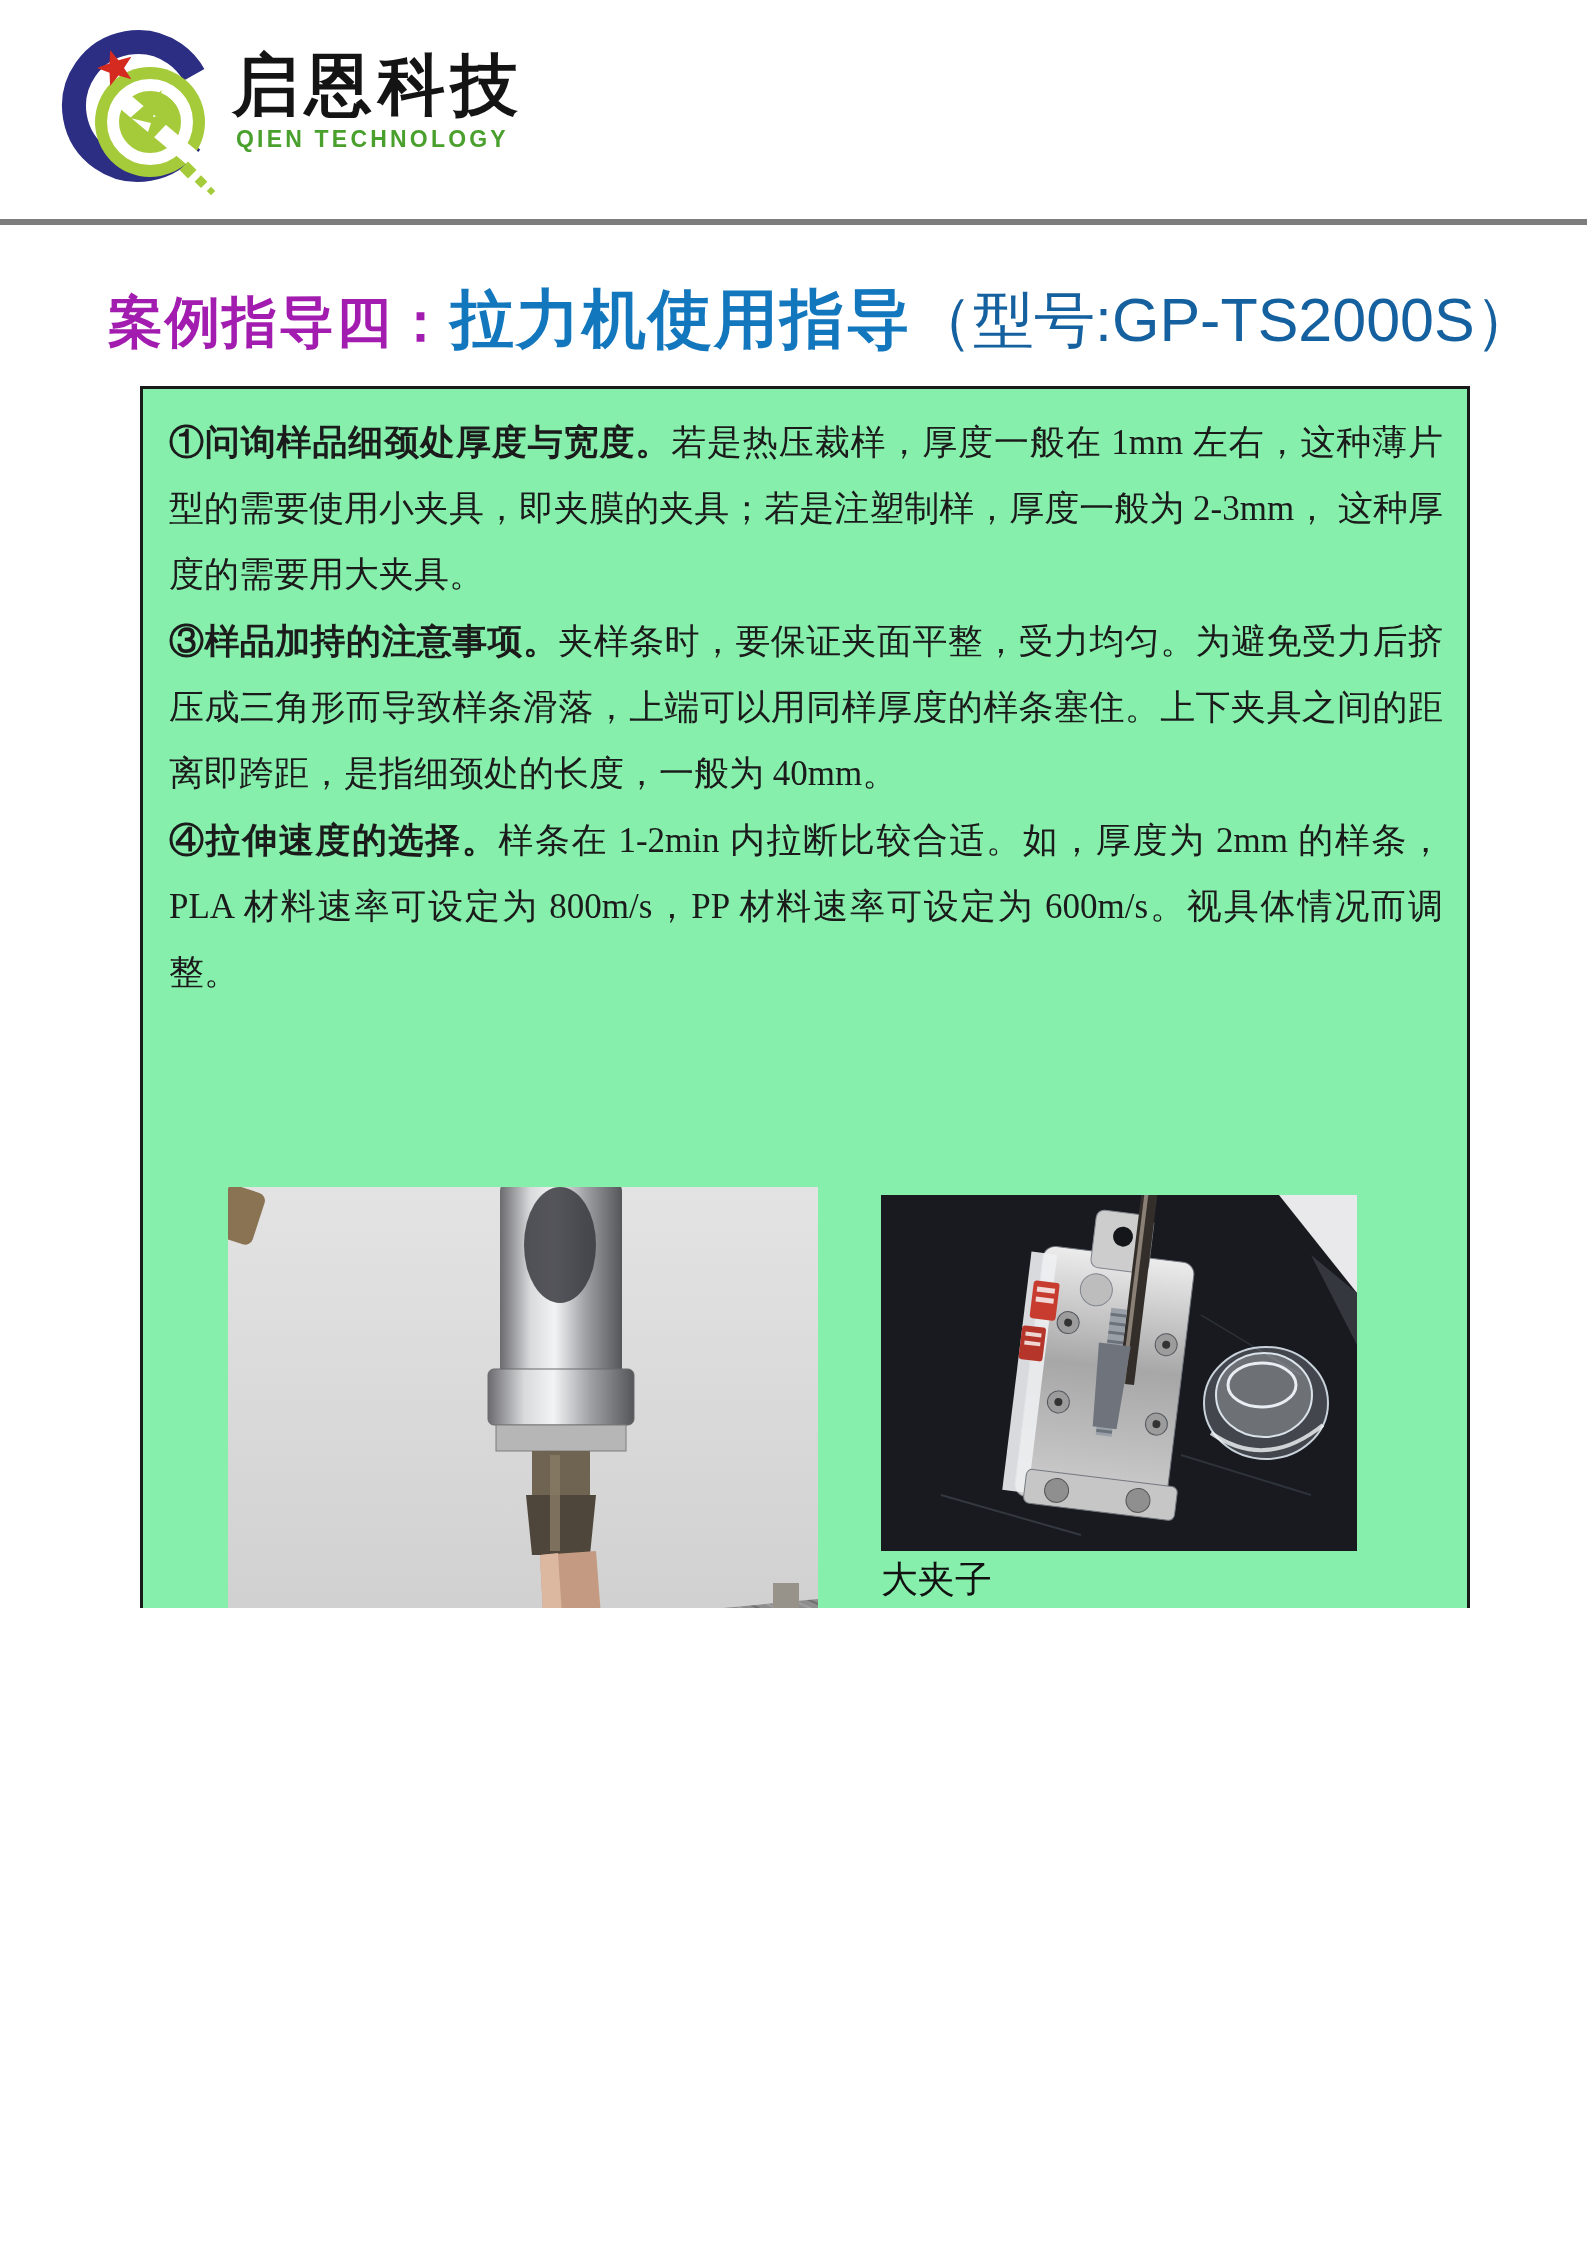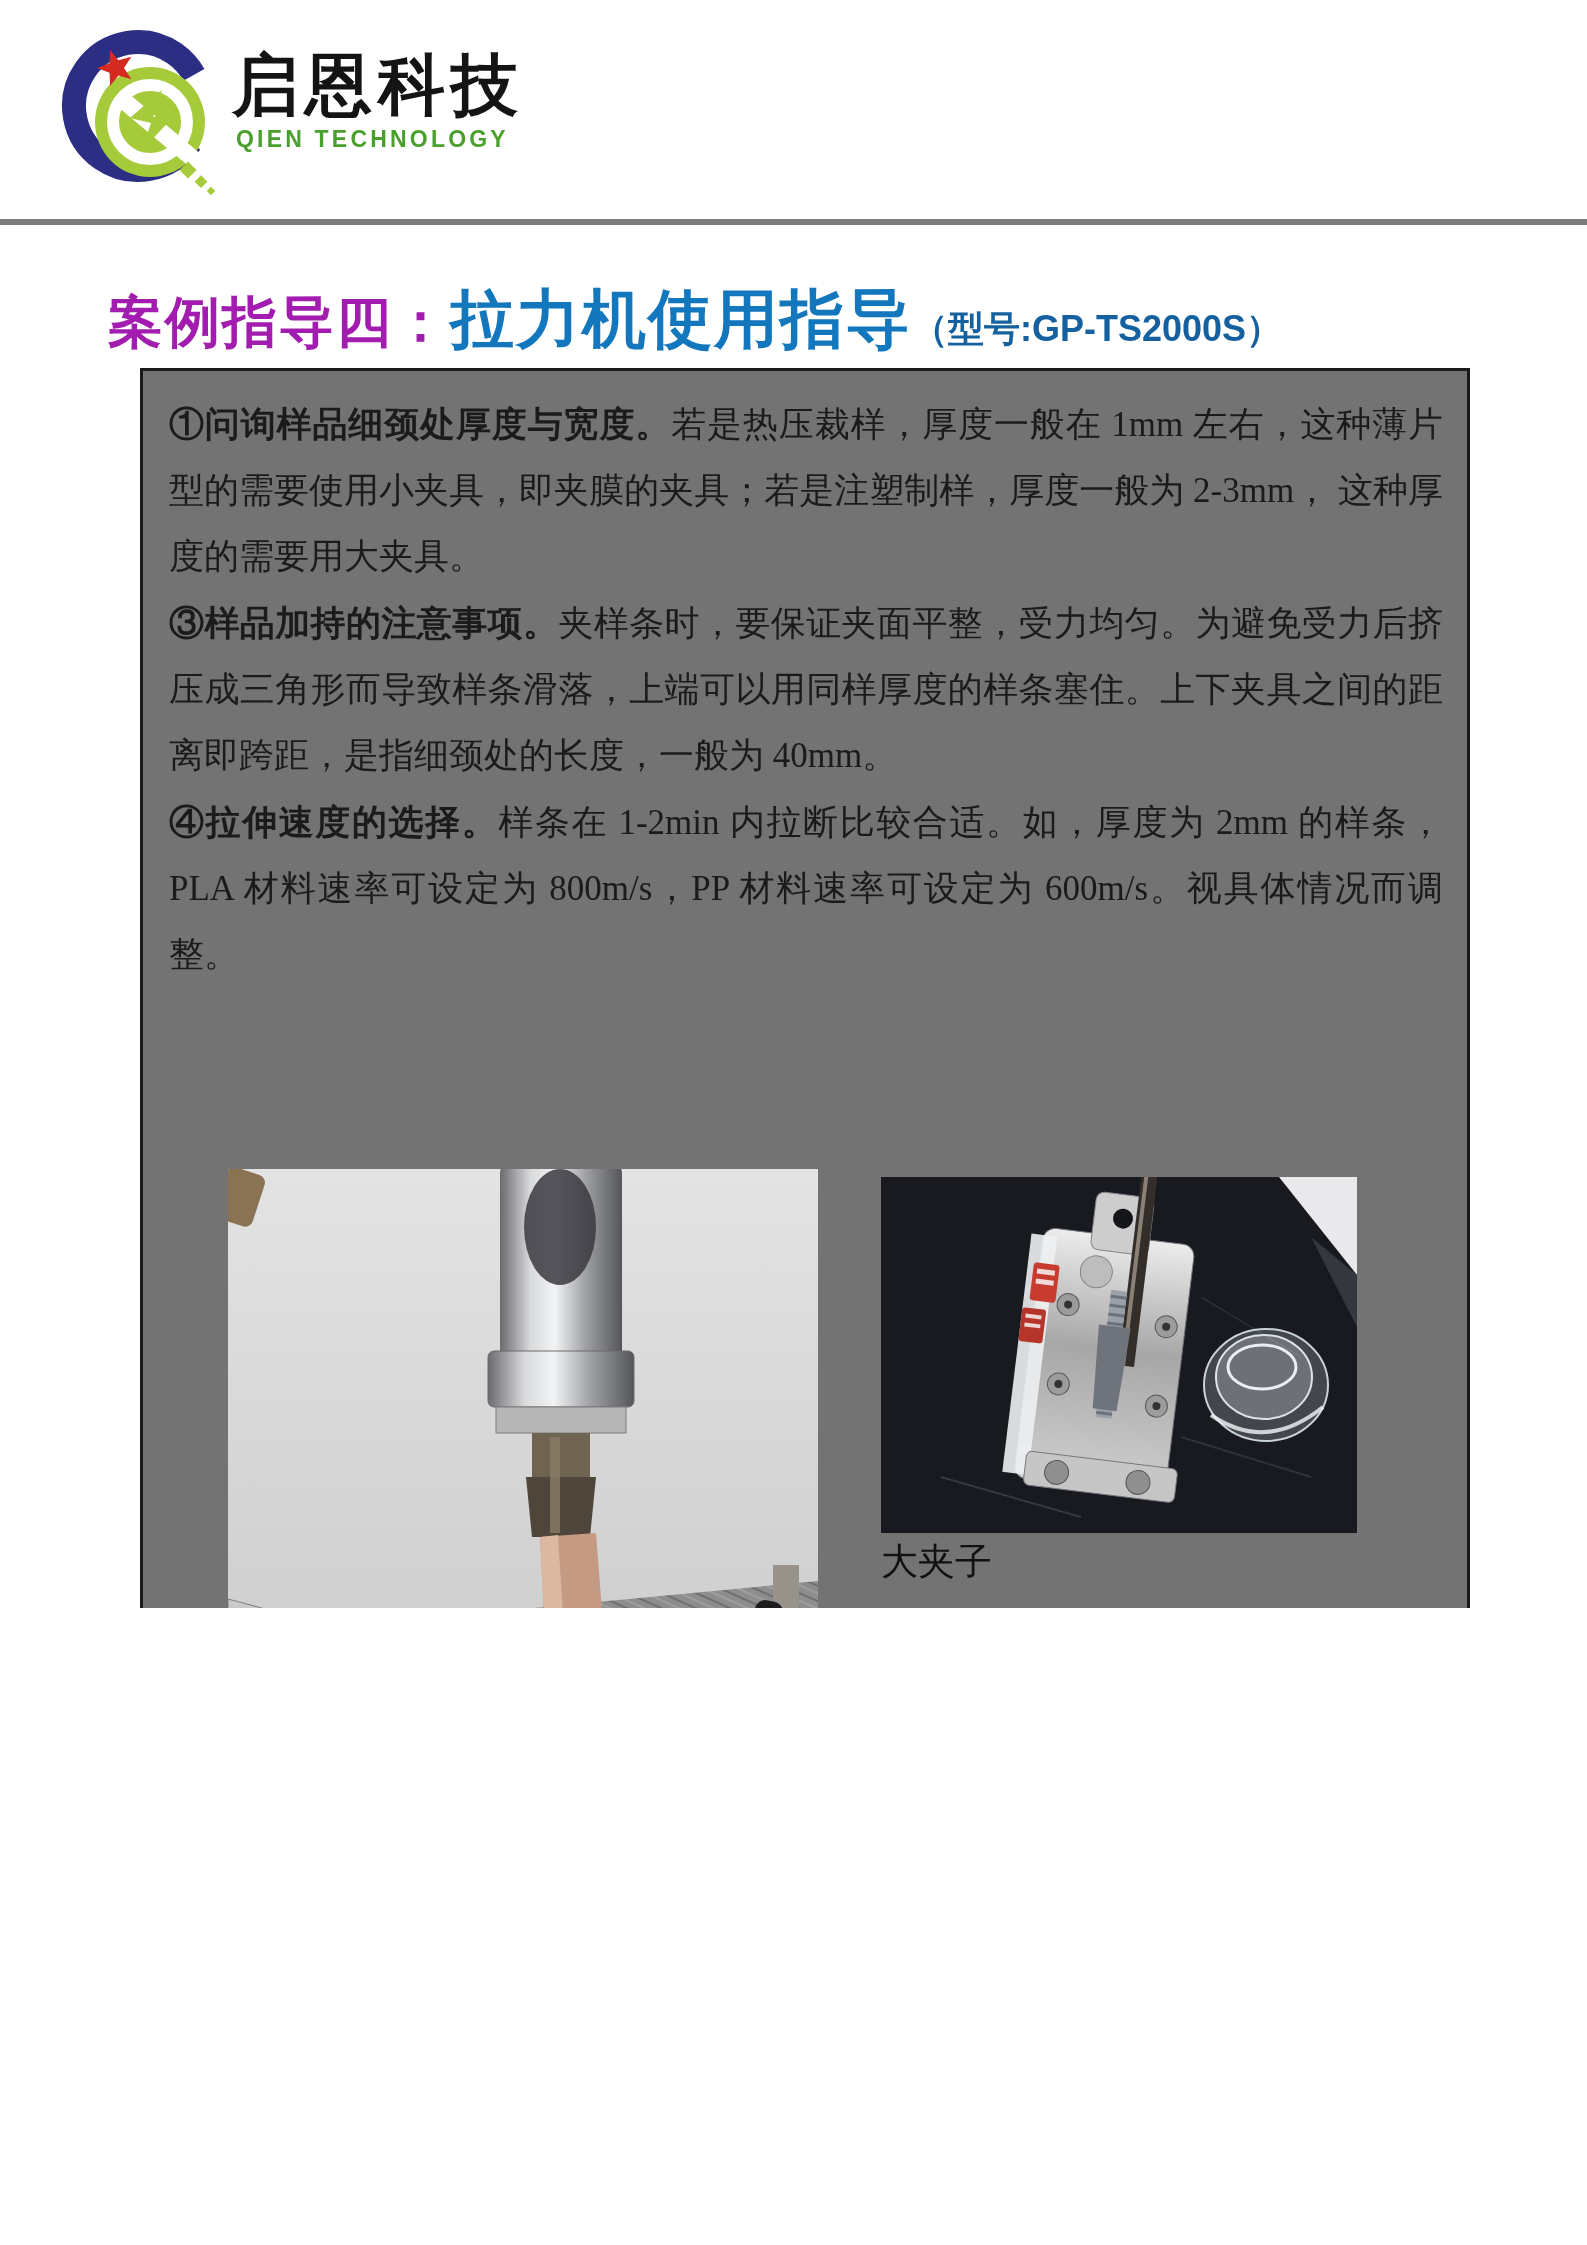--- a/index.html
+++ b/index.html
@@ -15,25 +15,25 @@
   .tagline{position:absolute;right:30px;top:88px;font-size:39px;font-weight:700;
            color:#101010;white-space:nowrap;}
   .tagline sup{font-size:22px;font-weight:400;vertical-align:28px;}
   .divider{position:absolute;left:0;top:219px;width:1587px;height:6px;
            background:var(--divider-gray,#7D7D7D);}
 
   
   .title-row{position:absolute;left:108px;top:276px;white-space:nowrap;line-height:86px;}
   .title-black{font-size:55px;font-weight:900;color:#a21caf;letter-spacing:2px;}
   .title-blue{font-size:64px;font-weight:900;color:var(--title-blue,#1377BE);letter-spacing:2px;}
-  .title-model{font-size:36px;font-weight:700;color:var(--model-blue,#15619F);letter-spacing:0px;}
-
-  
-  .box{position:absolute;left:140px;top:368px;width:1324px;height:1632px;
-       border:3px solid #1a1a1a;border-bottom-width:6px;background:#737373;}
+  .title-model{font-size:61px;font-weight:400;color:var(--model-blue,#15619F);letter-spacing:0px;}
+
+  
+  .box{position:absolute;left:140px;top:386px;width:1324px;height:1632px;
+       border:3px solid #1a1a1a;border-bottom-width:6px;background:#86efac;}
   .text-block{position:absolute;left:0;top:0;width:100%;box-sizing:border-box;
               padding:20px 24px 0 26px;}
   .para{margin:0;font-size:35px;line-height:66px;text-align:justify;
         font-family:"Liberation Serif",serif;color:#1b1b1b;}
   .para .lead{font-family:"Liberation Sans",sans-serif;font-weight:bold;}
 
   
   .photo{position:absolute;display:block;}
   .photo-left{left:85px;top:798px;width:590px;height:760px;}
   .photo-big{left:738px;top:806px;width:476px;height:356px;}

